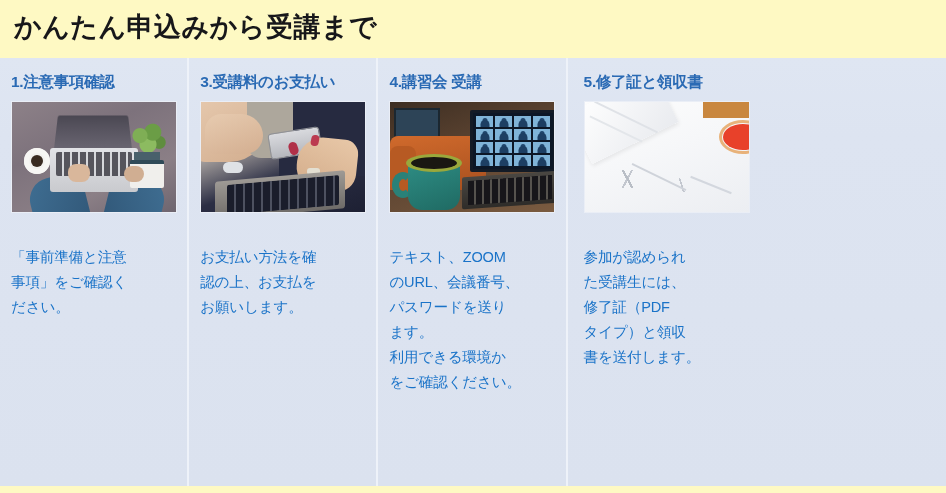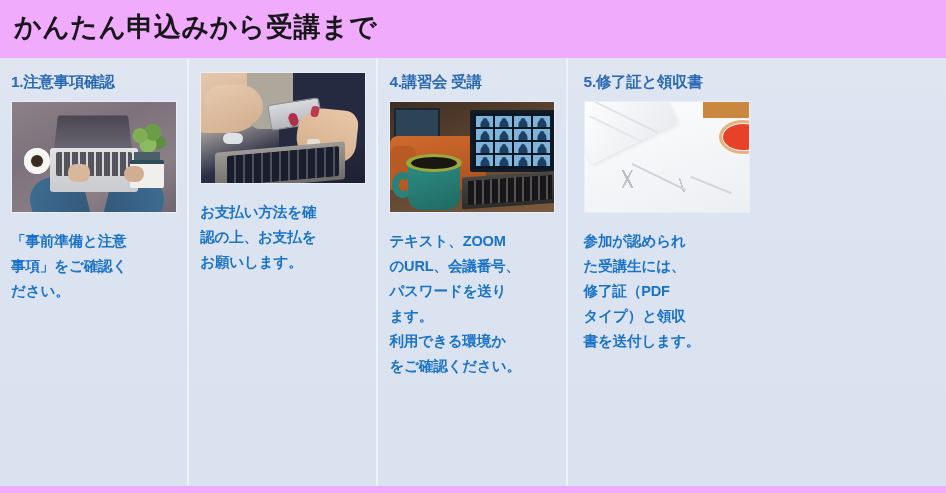--- a/index.html
+++ b/index.html
@@ -3,21 +3,21 @@
 <meta charset="utf-8">
 <title>かんたん申込みから受講まで</title>
 <style>
   * { box-sizing: border-box; margin: 0; padding: 0; }
   html, body {
     width: 946px; height: 493px;
     background: #ffffff;
     font-family: "Liberation Sans", "DejaVu Sans", sans-serif;
     overflow: hidden;
   }
-  .page { position: relative; width: 946px; height: 493px; background: #f0abfc; }
+  .page { position: relative; width: 946px; height: 493px; background: #fef9c3; }
 
   
   .page-title {
     position: absolute;
     left: 14px; top: 6px;
     font-size: 27px;
     font-weight: bold;
     color: #17171a;
     letter-spacing: 0.5px;
     line-height: 42px;
@@ -181,23 +181,23 @@
         linear-gradient(118deg,transparent 46%,#c3c7cf 46% 51%,transparent 51%);}
   .s5 .sig2{ position:absolute; left:86px; top:76px; width:22px;height:14px;
       background:linear-gradient(72deg,transparent 45%,#c3c7cf 45% 52%,transparent 52%);}
   .s5 .rule1{ position:absolute; left:44px; top:74px; width:60px;height:2px;background:#cfd3da;transform:rotate(26deg);}
   .s5 .rule2{ position:absolute; left:104px; top:82px; width:44px;height:2px;background:#d3d7de;transform:rotate(22deg);}
   .s5 .rule3{ position:absolute; left:6px; top:14px; width:70px;height:2px;background:#dfe2e7;transform:rotate(26deg);}
   .s5 .rule4{ position:absolute; left:2px; top:26px; width:58px;height:2px;background:#e3e6ea;transform:rotate(26deg);}
 
   
   .step-body {
-    margin-top: 16px;
+    margin-top: 32px;
     font-size: 14.6px;
-    font-weight: bold;
+    font-weight: normal;
     color: #1a73c8;
     line-height: 25px;
     letter-spacing: -0.2px;
     white-space: pre-line;
   }
 </style>
 </head>
 <body>
 
 <div class="page">
@@ -223,20 +223,21 @@
           <div class="handR"></div>
         </div>
       </div>
       <div class="step-body">「事前準備と注意
 事項」をご確認く
 ださい。</div>
     </div>
 
 
     <div class="step-col">
+      <div class="step-head">3.受講料のお支払い</div>
       <div class="thumb">
         <div class="scene s3">
           <div class="darkbg"></div>
           <div class="personL"></div>
           <div class="shirt"></div>
           <div class="handL"></div>
           <div class="mouse"></div>
           <div class="phone"></div>
           <div class="handR"></div>
           <div class="nail"></div>

